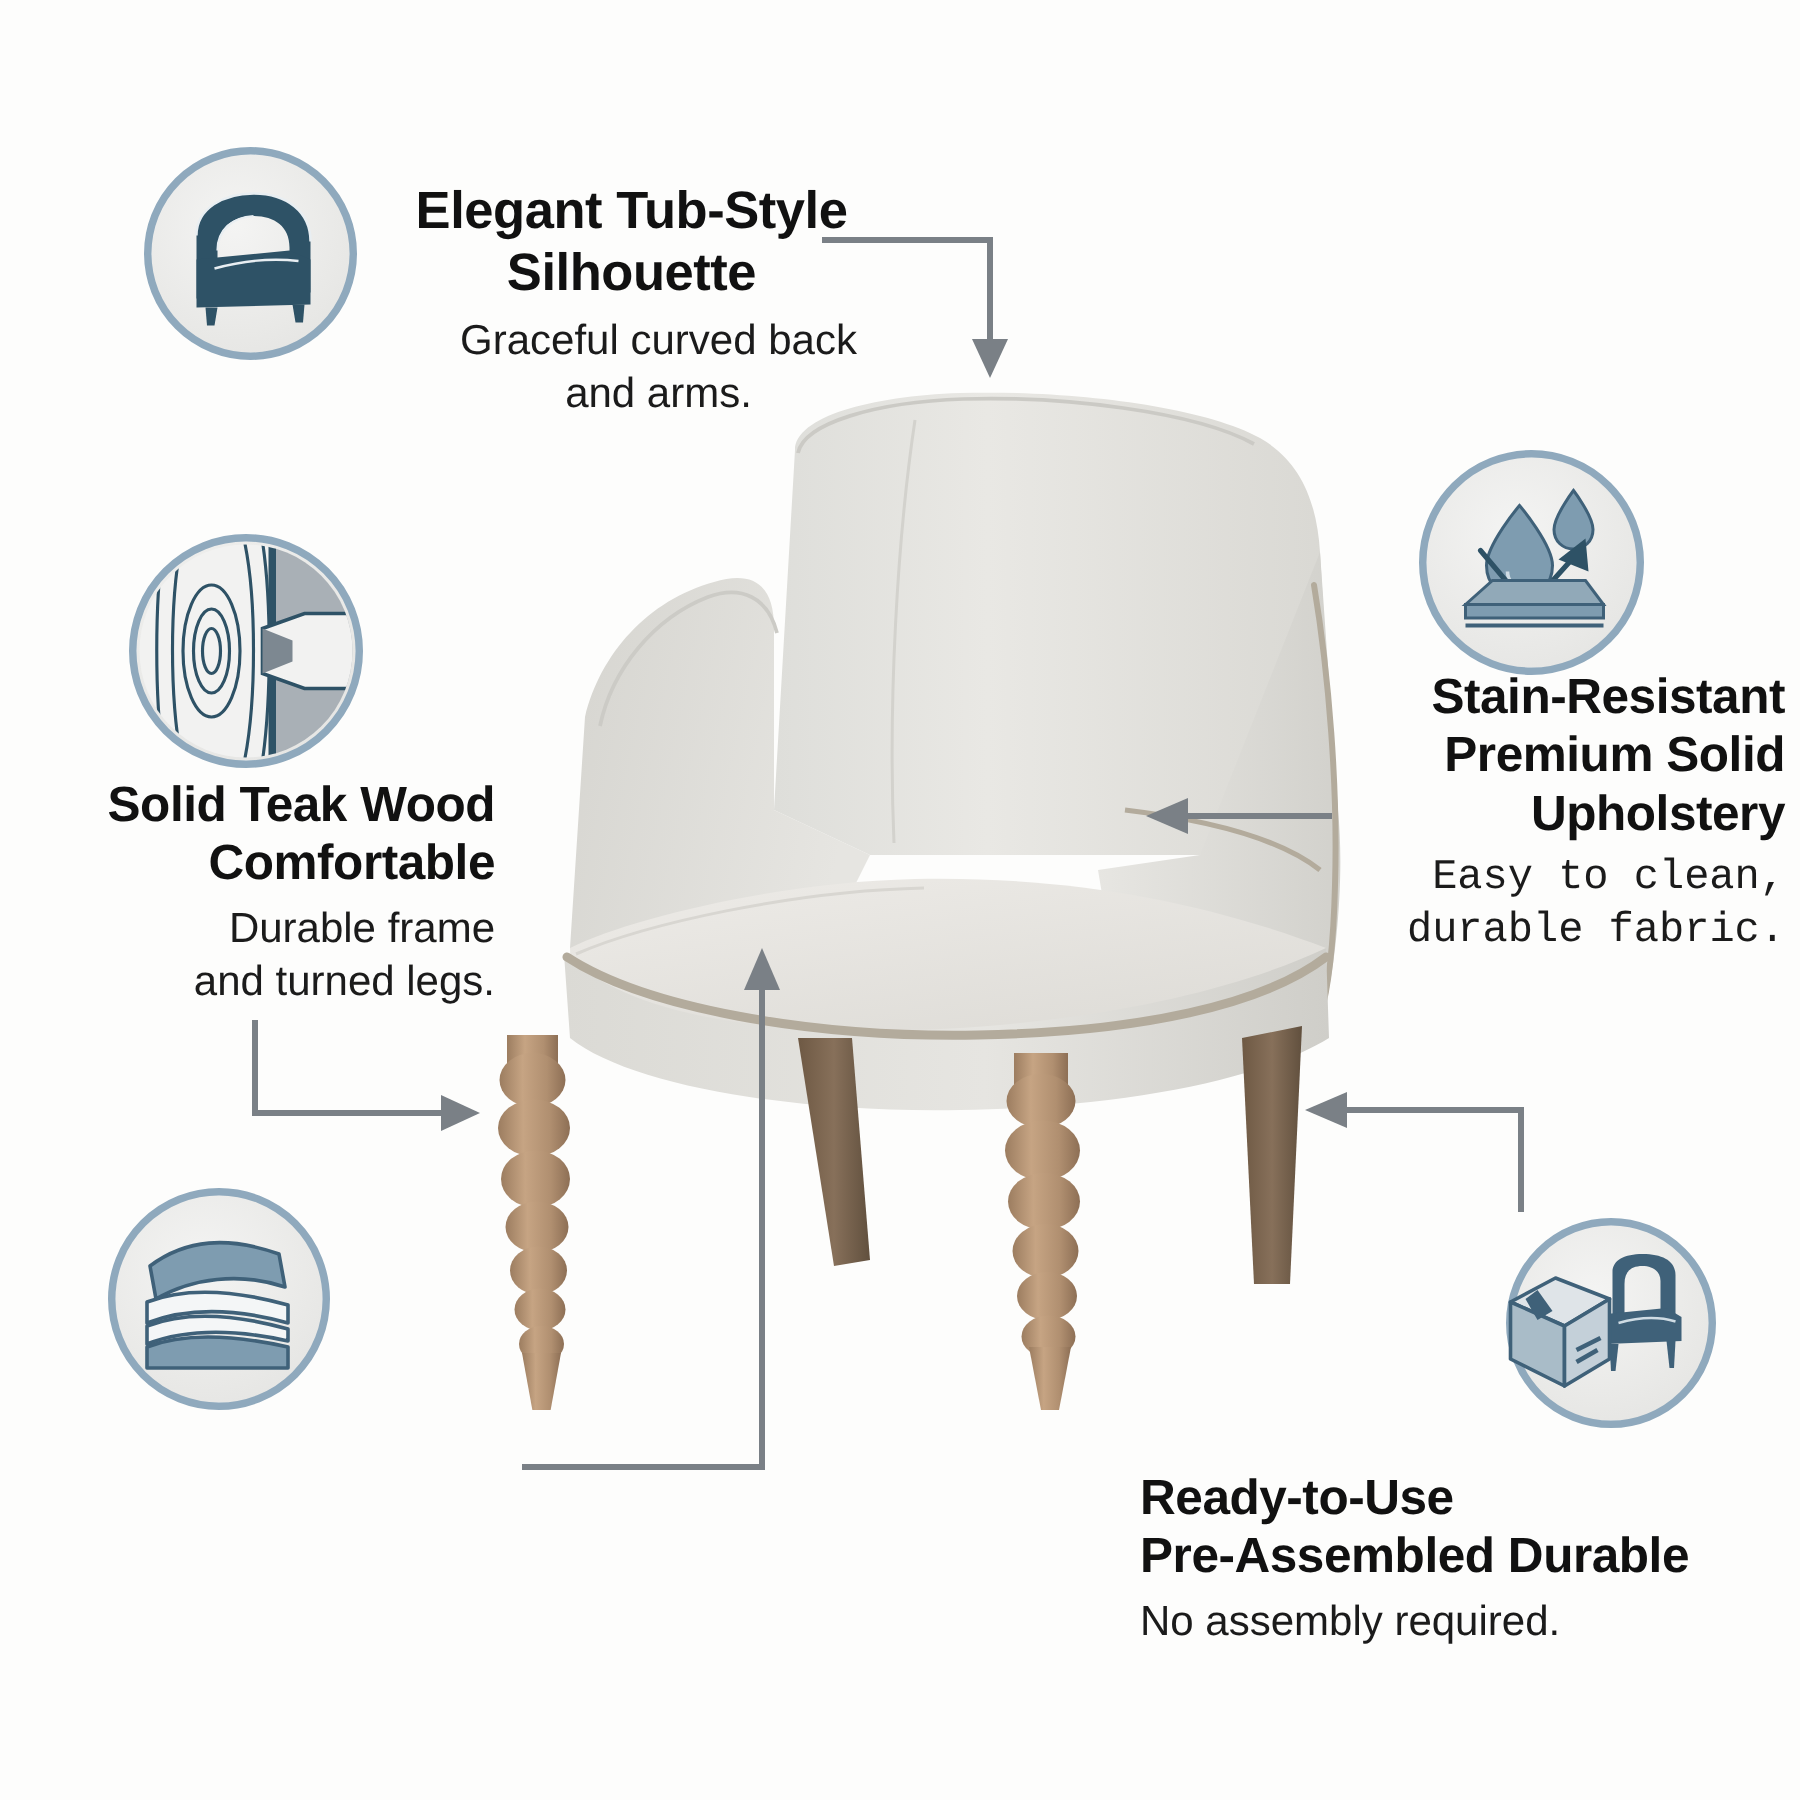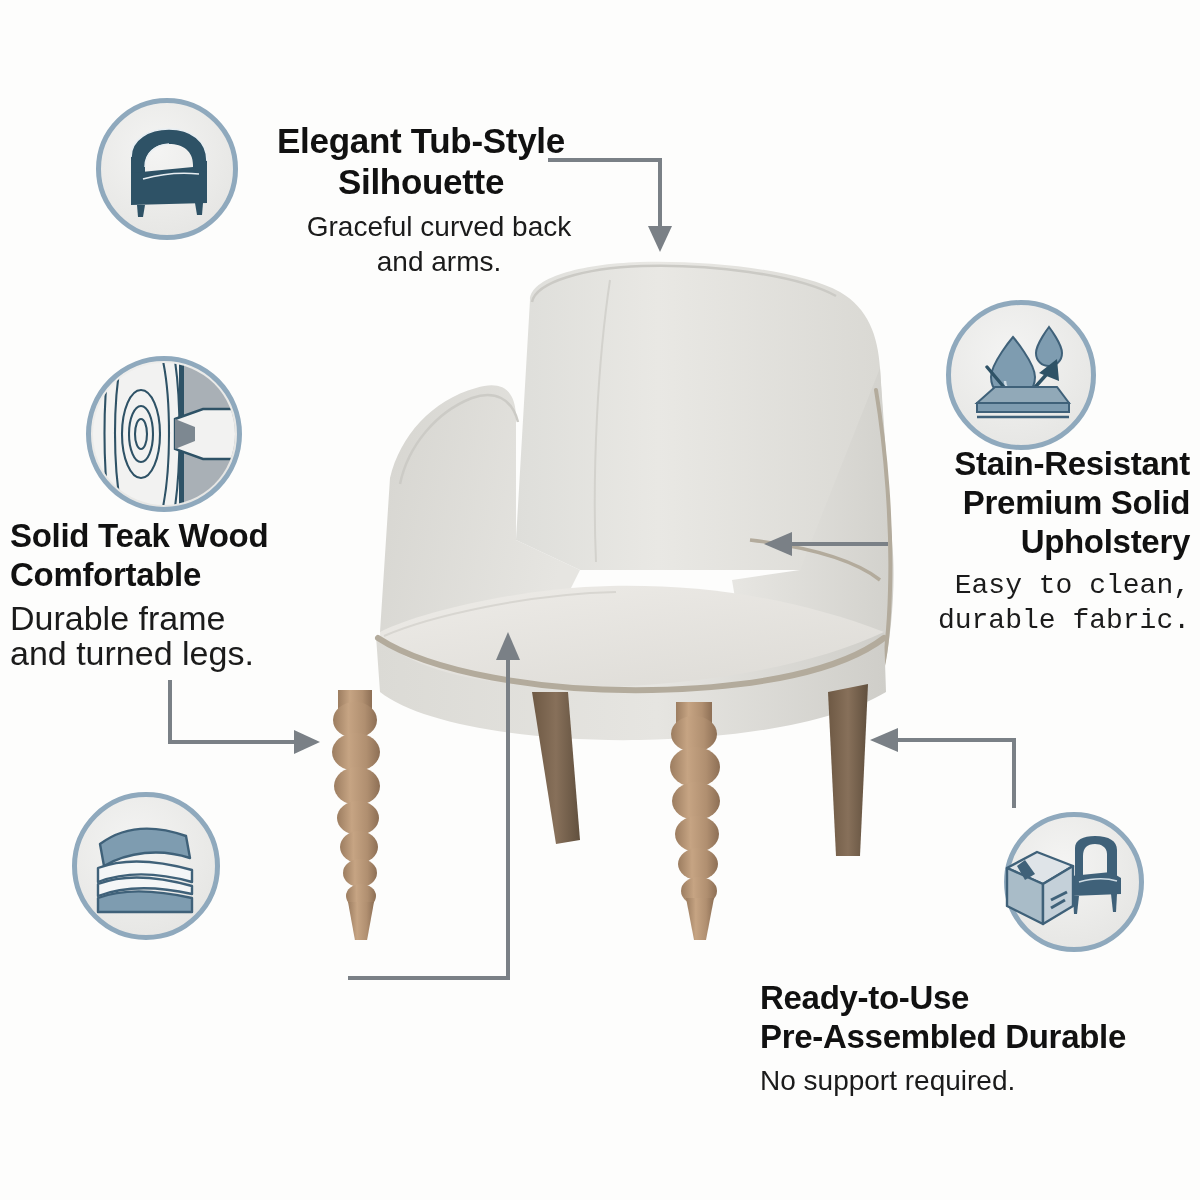--- a/index.html
+++ b/index.html
@@ -42,23 +42,23 @@
   }
   .subline {
     color: #1b1b1b;
     font-weight: 400;
   }
 
   .c-tub   { left: 256px; top: 120px;  width: 330px; text-align: center; }
   .c-tub .headline { font-size: 35px; line-height: 41px; }
   .c-tub .subline  { font-size: 28px; line-height: 35px; margin-top: 7px; margin-left: 36px; }
 
-  .c-wood  { left: 10px;  top: 516px;  width: 320px; text-align: left; }
+  .c-wood  { left: 10px;  top: 516px;  width: 320px; text-align: right; }
   .c-wood .headline { font-size: 33px; line-height: 39px; }
-  .c-wood .subline  { font-size: 34px; line-height: 35px; margin-top: 7px; }
+  .c-wood .subline  { font-size: 28px; line-height: 35px; margin-top: 7px; }
 
   .c-stain { left: 860px; top: 444px;  width: 330px; text-align: right; }
   .c-stain .headline { font-size: 33px; line-height: 39px; }
   .c-stain .subline  { font-size: 28px; line-height: 35px; margin-top: 7px; font-family: Liberation Mono, monospace; }
 
   .c-foam  { left: 28px;  top: 953px;  width: 320px; text-align: center; }
   .c-foam .headline { font-size: 33px; line-height: 39px; }
   .c-foam .subline  { font-size: 28px; line-height: 35px; margin-top: 7px; text-align: left; padding-left: 42px; }
 
   .c-ready { left: 760px; top: 978px;  width: 420px; text-align: left; }
@@ -340,17 +340,17 @@
         <line x1="48" y1="60" x2="62" y2="52" stroke="#3f6179" stroke-width="3"></line>
       </g>
     </svg>
   </div>
   <div class="callout c-ready">
     <div class="headline">
       <div>Ready-to-Use</div>
       <div>Pre-Assembled Durable</div>
     </div>
     <div class="subline">
-      <div>No support required.</div>
+      <div>No assembly required.</div>
     </div>
   </div>
 
 </div>
 
 </body></html>

